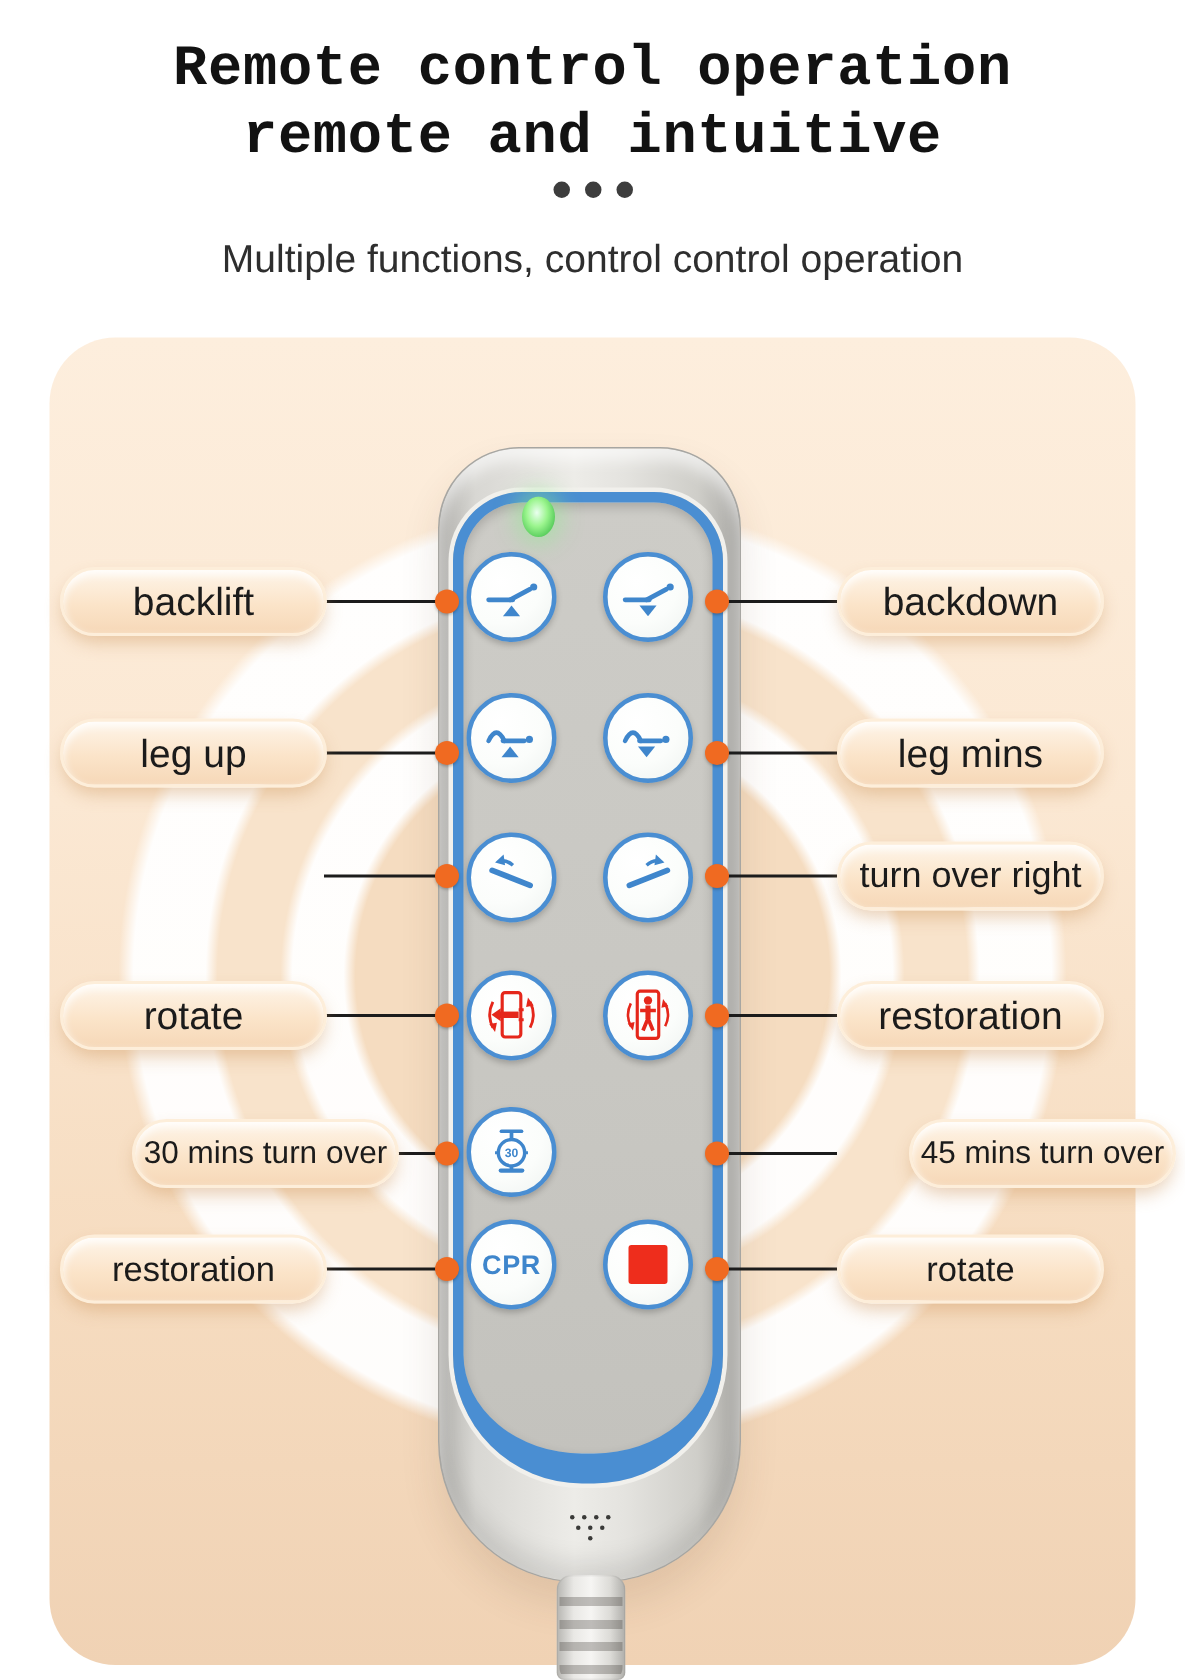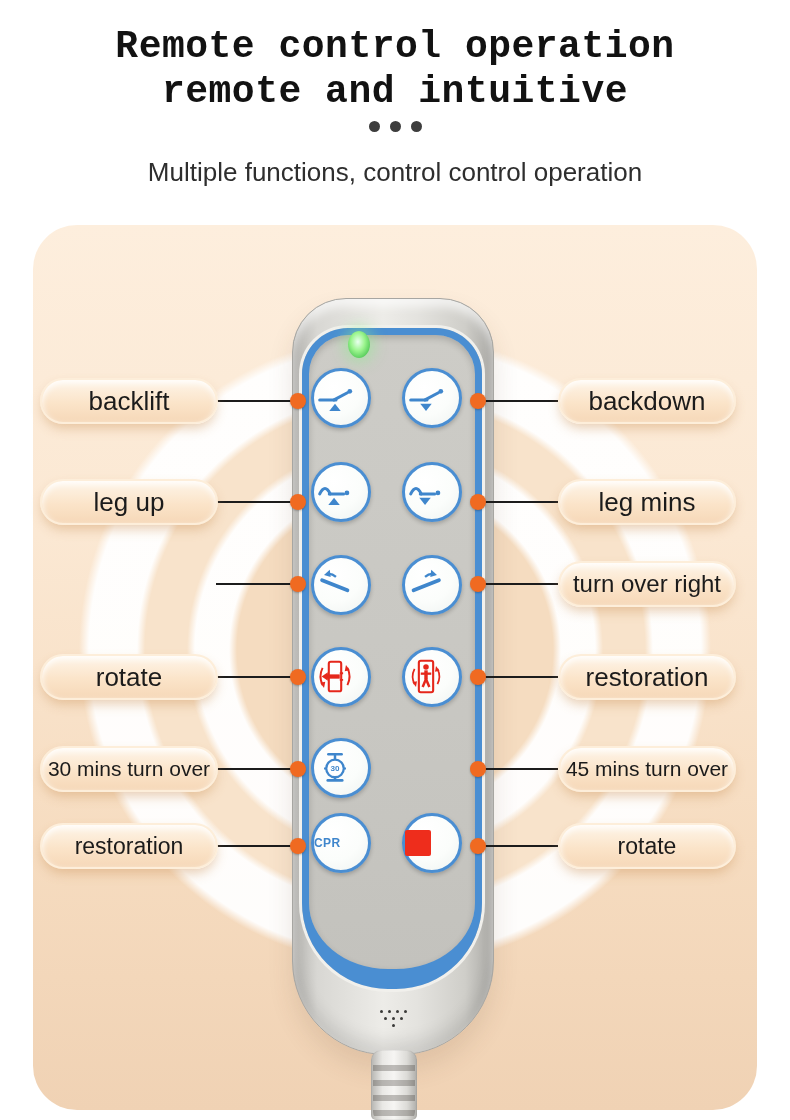--- a/index.html
+++ b/index.html
@@ -36,26 +36,26 @@
   .panel{position:absolute;left:10px;right:12px;top:30px;bottom:66px;box-sizing:border-box;
          border:7px solid #4a8ed2;border-bottom-width:20px;
          border-radius:46px 46px 86px 86px;
          background:linear-gradient(180deg,#cdccc7 0%,#c8c7c2 60%,#c3c2bd 100%);
          box-shadow:0 0 0 3px #f1f0ec, inset 0 3px 7px rgba(0,0,0,.18);}
   .led{position:absolute;left:56px;top:33px;width:22px;height:27px;border-radius:50%;
        background:radial-gradient(ellipse at 45% 40%, #eafff0 0%, #9bf58e 40%, #5ccf5f 72%, rgba(92,207,95,0) 100%);
        box-shadow:0 0 14px 5px rgba(140,240,140,.45);}
 
   .btn{position:absolute;width:60px;height:60px;border-radius:50%;box-sizing:border-box;
-       border:3px solid #4a8ed2;display:flex;align-items:center;
+       border:3px solid #4a8ed2;display:flex;align-items:center;justify-content:center;
        background:radial-gradient(circle at 36% 30%, #ffffff 0%, #fbfdfb 55%, #eef2f0 100%);
        box-shadow:0 2px 4px rgba(0,0,0,.22);}
   .c1{left:19px;} .c2{left:110px;}
   .r1{top:70px;} .r2{top:164px;} .r3{top:257px;} .r4{top:349px;} .r5{top:440px;} .r6{top:515px;}
-  .cprtxt{font-size:12px;font-weight:bold;color:#3f86cc;letter-spacing:.4px;}
+  .cprtxt{font-size:18px;font-weight:bold;color:#3f86cc;letter-spacing:.4px;}
   .stopsq{width:26px;height:26px;background:#ee2d1c;border-radius:2px;display:block;}
 
   .speaker{position:absolute;left:78px;top:712px;width:46px;display:flex;flex-direction:column;
            align-items:center;gap:4px;}
   .speaker div{display:flex;gap:5px;}
   .speaker i{width:3px;height:3px;border-radius:50%;background:#3a3a38;display:block;}
   .cable{position:absolute;left:79px;top:752px;width:46px;height:70px;border-radius:10px 10px 5px 5px;
          background:linear-gradient(90deg,#b5b4b0 0%,#e9e8e5 25%,#f6f5f3 50%,#dcdbd7 78%,#aeadA9 100%),
                     #dcdbd7;
          box-shadow:inset 0 0 0 1px rgba(0,0,0,.05);}
@@ -63,21 +63,21 @@
          background:repeating-linear-gradient(180deg, rgba(0,0,0,0) 0 9px, rgba(60,55,50,.30) 9px 15px);}
 
   
   .pill{position:absolute;width:178px;height:46px;border-radius:23px;box-sizing:border-box;
         display:flex;align-items:center;justify-content:center;color:#1b1b1b;
         background:linear-gradient(180deg,#fef5e9 0%,#fbe4c9 55%,#f6d8b8 100%);
         border:2px solid #fdeeda;
         box-shadow:0 6px 12px -2px rgba(205,148,92,.45), inset 0 3px 6px rgba(255,255,255,.9);
         font-size:26px;}
   .pl{left:40px;} .pr{left:558px;}
-  .py1{top:378px;} .py2{top:479px;} .py3{top:561px;} .py4{top:654px;} .py5{top:746px;} .py6{top:823px;}
+  .py1{top:378px;} .py2{top:479px;} .py3{top:561px;} .py4{top:654px;} .py5{top:746px;margin-left:48px;} .py6{top:823px;}
   .fs24{font-size:24px;} .fs23{font-size:23px;} .fs21{font-size:21px;}
 
   .line{position:absolute;height:2px;background:#1c1c1c;}
   .lnl{left:216px;width:82px;} .lnr{left:478px;width:80px;}
   .ly1{top:400px;} .ly2{top:501px;} .ly3{top:583px;} .ly4{top:676px;} .ly5{top:768px;} .ly6{top:845px;}
   .odot{position:absolute;width:16px;height:16px;border-radius:50%;background:#f06a21;
         box-shadow:0 1px 2px rgba(0,0,0,.25);}
   .dl{left:290px;} .dr{left:470px;}
   .dy1{top:393px;} .dy2{top:494px;} .dy3{top:576px;} .dy4{top:669px;} .dy5{top:761px;} .dy6{top:838px;}
 </style>

